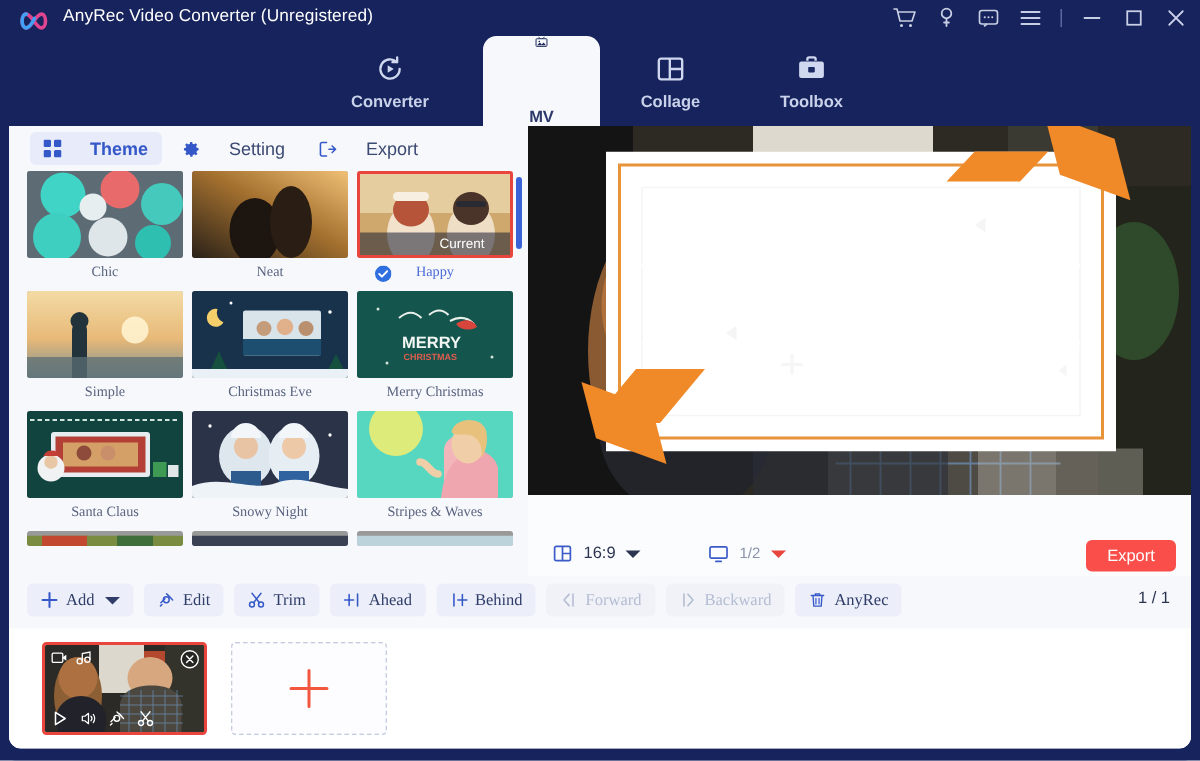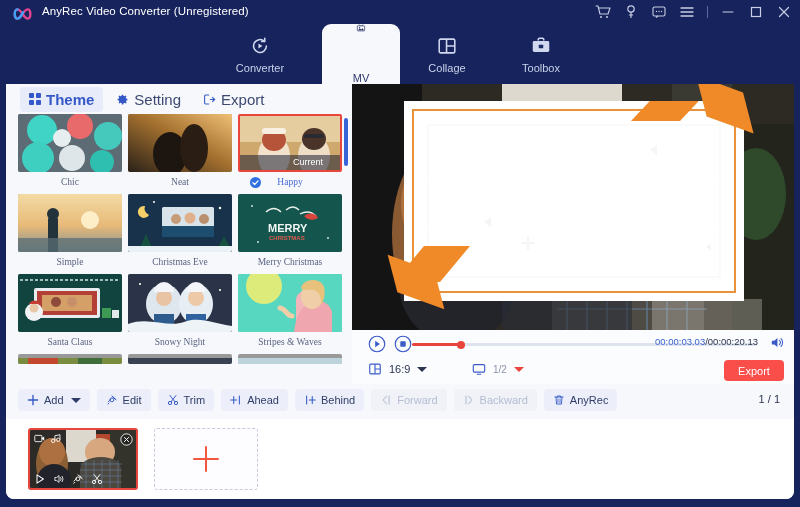--- a/index.html
+++ b/index.html
@@ -32,21 +32,21 @@
   }
   .win-icons { position:absolute; right:8px; top:4px; display:flex; align-items:center; gap:12px; }
   .win-icons .wi { width:16px; height:16px; opacity:.9; cursor:pointer; display:block; }
   .wsep { width:1px; height:12px; background:#5a6a9e; display:block; }
 
   
   .navtabs { position:absolute; left:0; top:24px; width:800px; height:60px; }
   .navtab {
     position:absolute; top:0; width:66px; height:60px;
     display:flex; flex-direction:column; align-items:center; justify-content:center;
-    color:#c9d2ea; font-size:11px; cursor:pointer; gap:5px;
+    color:#c9d2ea; font-size:11px; cursor:pointer; gap:5px;font-weight:bold;
   }
   .navtab.active {
     background:#f7f8fc; color:#2c3a6b;
     border-top-left-radius:9px; border-top-right-radius:9px;
     width:78px;
     gap:40px;
   }
   .navtab svg { display:block; }
 
   
@@ -57,23 +57,23 @@
     overflow:hidden;
   }
 
   
   .left-panel {
     position:absolute; left:0; top:0; width:346px; height:300px;
     background:#f7f8fc;
   }
   .subtabs { position:absolute; left:14px; top:3px; height:24px; display:flex; align-items:center; gap:4px; }
   .subtab {
-    display:flex; align-items:center; gap:5px;
+    display:flex; align-items:center; gap:19px;
     padding:4px 9px; border-radius:4px;
-    font-size:15px; color:#3c4a72; cursor:pointer;
+    font-size:12px; color:#3c4a72; cursor:pointer;
   }
   .subtab.active { background:#e7ebfa; color:#3558c8; font-weight:bold; }
   .subtab svg { display:block; }
 
   .theme-scroll {
     position:absolute; left:8px; top:28px; width:330px; height:270px;
     overflow:hidden;
   }
   .theme-grid {
     display:grid; grid-template-columns: repeat(3, 104px);
@@ -138,21 +138,21 @@
     background:#fa4e4a; border-radius:4px; color:#fff; font-size:11px;
     display:flex; align-items:center; justify-content:center; cursor:pointer;
   }
 
   
   .toolbar { position:absolute; left:0; top:300px; width:788px; height:35px; background:#f7f8fc; }
   .tb-items { position:absolute; left:12px; top:5px; display:flex; align-items:center; gap:7px; }
   .tb-btn {
     display:flex; align-items:center; gap:5px;
     height:22px; padding:0 9px; border-radius:4px;
-    background:#eceffa; color:#2f3d68; font-size:11px; cursor:pointer;
+    background:#eceffa; color:#2f3d68; font-size:11px; cursor:pointer;font-family:Liberation Serif, serif;
   }
   .tb-btn.disabled { color:#b5bdd2; background:#f0f2f8; cursor:default; }
   .tb-btn svg { display:block; }
   .page-count { position:absolute; right:14px; top:9px; font-size:11px; color:#2b3550; }
 
   
   .storyboard { position:absolute; left:0; top:335px; width:788px; height:80px; background:#ffffff; }
   .clip {
     position:absolute; left:22px; top:9px; width:110px; height:62px;
     border:2px solid #e8453c; border-radius:3px; overflow:hidden; cursor:pointer;
@@ -540,41 +540,20 @@
       </svg>
       <svg class="frame-overlay" style="left:0;top:0;width:442px;height:246px;pointer-events:none" viewBox="0 0 442 246">
         <g fill="#f08a29">
           <path d="M336 3 L386 3 L410 38 L360 38 Z" transform="rotate(20 373 20)"></path>
           <path d="M28 182 L78 182 L100 214 L50 214 Z" transform="rotate(20 64 198)"></path>
         </g>
       </svg>
     </div>
 
     <div class="player-bar">
-      <div class="pb-row1">
-        <svg class="circbtn" style="left:16px" viewBox="0 0 20 20">
-          <circle cx="10" cy="10" r="8.6" fill="none" stroke="#3b5bc8" stroke-width="1.3"></circle>
-          <path d="M8 6.4l5.2 3.6L8 13.6z" fill="#3b5bc8"></path>
-        </svg>
-        <svg class="circbtn" style="left:42px" viewBox="0 0 20 20">
-          <circle cx="10" cy="10" r="8.6" fill="none" stroke="#3b5bc8" stroke-width="1.3"></circle>
-          <rect x="7" y="7" width="6" height="6" rx=".8" fill="#3b5bc8"></rect>
-        </svg>
-        <div class="seek">
-          <div class="seek-fill"></div>
-          <div class="seek-knob"></div>
-        </div>
-        <div class="time-txt">
-          <span>00:00:03.03</span><span class="sep">/</span><span class="sep">00:00:20.13</span>
-        </div>
-        <svg class="vol-icon" viewBox="0 0 16 16">
-          <path d="M3 6h2.6L9 3.2v9.6L5.6 10H3z" fill="#3b5bc8"></path>
-          <path d="M11 5.6a3.4 3.4 0 0 1 0 4.8M12.8 3.8a6 6 0 0 1 0 8.4" fill="none" stroke="#3b5bc8" stroke-width="1.1" stroke-linecap="round"></path>
-        </svg>
-      </div>
 
       <div class="pb-row2">
         <div class="ratio-grp">
           <svg width="14" height="14" viewBox="0 0 16 16">
             <rect x="2" y="2.5" width="12" height="11" rx="1.2" fill="none" stroke="#3b5bc8" stroke-width="1.3"></rect>
             <path d="M8 2.5v11M8 8h6" stroke="#3b5bc8" stroke-width="1.3"></path>
           </svg>
           <span class="rl">16:9</span>
           <span class="caret dark"></span>
         </div>

